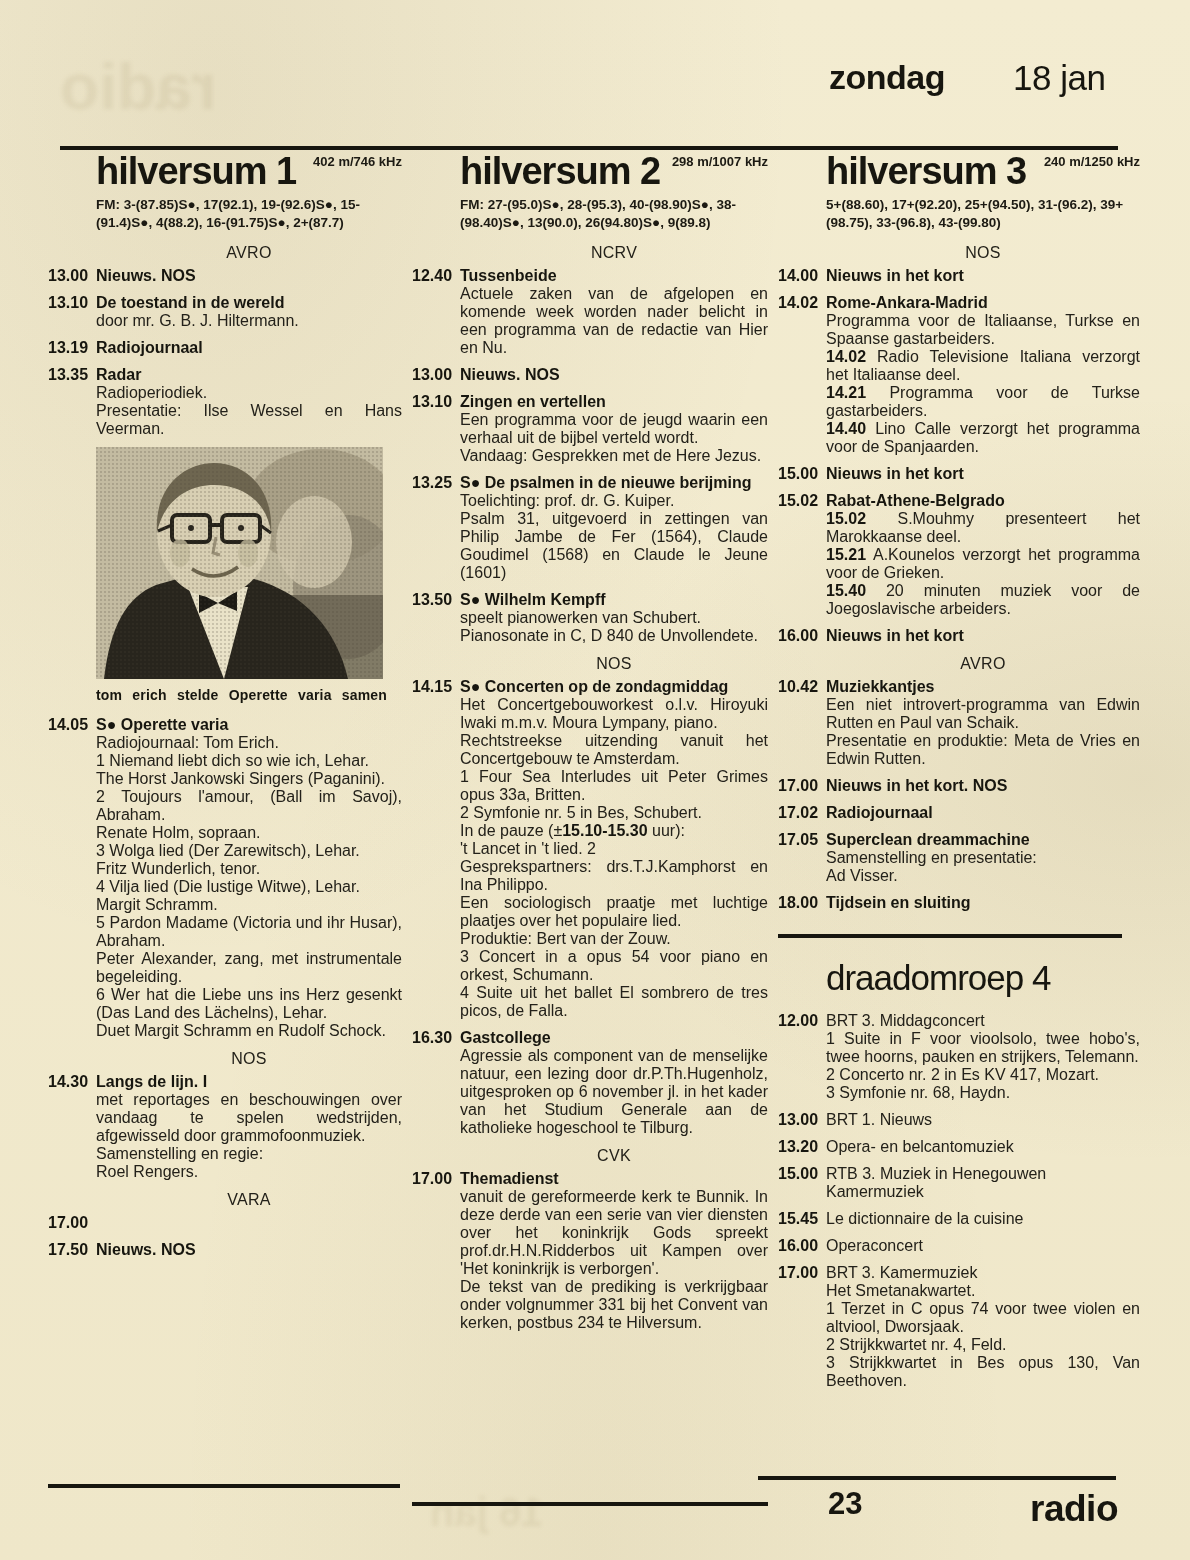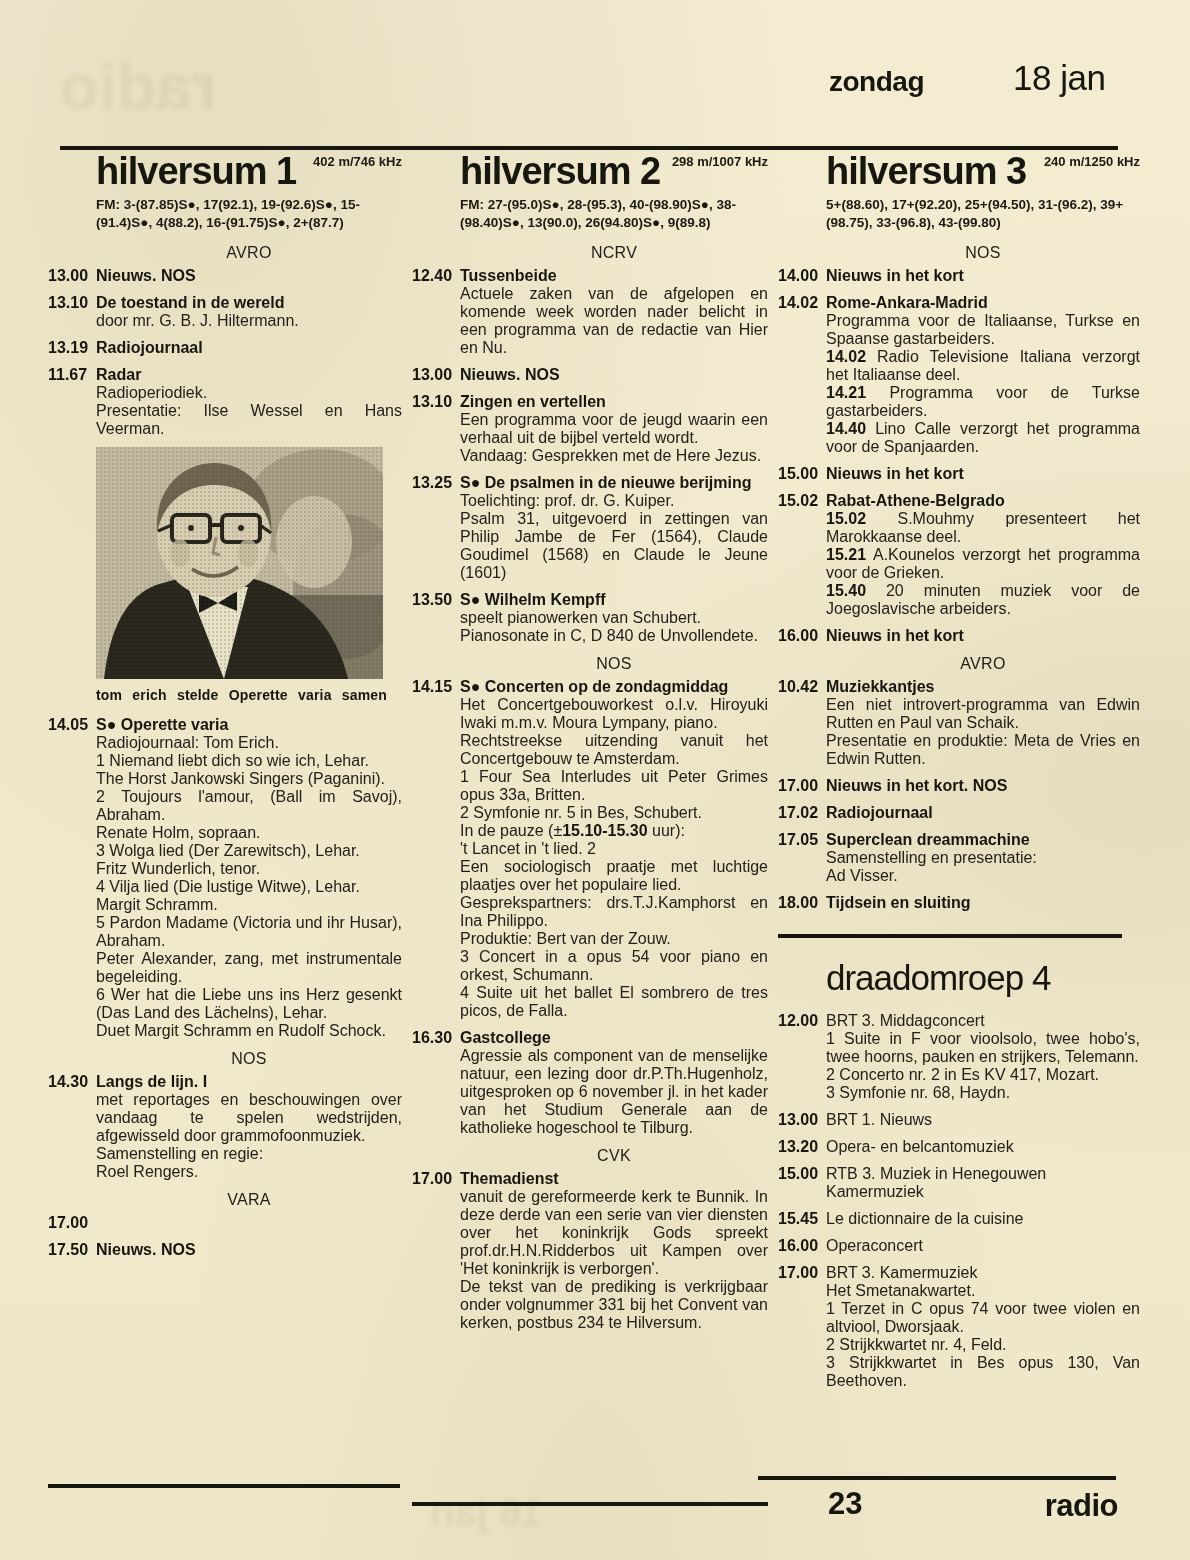--- a/index.html
+++ b/index.html
@@ -13,31 +13,31 @@
       radial-gradient(ellipse at 18% 6%, rgba(125,105,60,0.10), transparent 42%),
       radial-gradient(ellipse at 96% 50%, rgba(120,100,55,0.10), transparent 35%),
       radial-gradient(ellipse at 50% 100%, rgba(120,100,55,0.06), transparent 50%),
       linear-gradient(#f3ecd1, #efe7c9);
   }
   .ghost{position:absolute;font-weight:bold;color:rgba(140,120,70,0.10);
     transform:scaleX(-1);filter:blur(2px);pointer-events:none;}
   .ghost-1{left:60px;top:50px;font-size:64px;}
   .ghost-2{left:430px;top:1490px;font-size:40px;}
 
-  .page-header-day{position:absolute;left:829px;top:66px;font-size:28px;font-weight:bold;letter-spacing:-0.5px;color:#17160f;}
+  .page-header-day{position:absolute;left:829px;top:58px;font-size:34px;font-weight:bold;letter-spacing:-0.5px;color:#17160f;}
   .page-header-date{position:absolute;left:1013px;top:58px;font-size:35px;font-weight:normal;letter-spacing:-0.5px;color:#17160f;}
 
   .rule{position:absolute;height:4px;background:#17160f;}
   .rule-top{left:60px;top:146px;width:1058px;}
   .rule-c1{left:48px;top:1484px;width:352px;}
   .rule-c2{left:412px;top:1502px;width:356px;}
   .rule-c3{left:758px;top:1476px;width:358px;}
 
   .footer-num{position:absolute;left:828px;top:1486px;font-size:31px;font-weight:bold;color:#17160f;}
-  .footer-brand{position:absolute;right:72px;top:1488px;font-size:31px;font-weight:bold;color:#17160f;letter-spacing:-0.5px;}
+  .footer-brand{position:absolute;right:72px;top:1488px;font-size:37px;font-weight:bold;color:#17160f;letter-spacing:-0.5px;}
 
   .col{position:absolute;top:152px;}
   .col1{left:48px;width:354px;}
   .col2{left:412px;width:356px;}
   .col3{left:778px;width:362px;}
 
   .station-header{display:flex;justify-content:space-between;align-items:flex-start;margin-left:48px;}
   .station-name{margin:0;font-size:38px;font-weight:bold;letter-spacing:-1px;line-height:1.0;color:#17160f;white-space:nowrap;}
   .wavelength{font-size:13px;font-weight:bold;margin-top:2px;white-space:nowrap;color:#1c1a13;}
   .fm{margin:6px 0 0 48px;font-size:13.5px;font-weight:bold;line-height:1.32;color:#1c1a13;}
@@ -94,21 +94,21 @@
             <p class="body-line">door mr. G. B. J. Hiltermann.</p>
           </div>
         </div>
         <div class="program">
           <span class="time">13.19</span>
           <div class="prog-content">
             <p class="title">Radiojournaal</p>
           </div>
         </div>
         <div class="program">
-          <span class="time">11.67</span>
+          <span class="time">13.35</span>
           <div class="prog-content">
             <p class="title">Radar</p>
             <p class="body-line">Radioperiodiek.</p>
             <p class="body-line">Presentatie: Ilse Wessel en Hans Veerman.</p>
           </div>
         </div>
         <figure class="photo-figure">
     <svg viewBox="0 0 287 232" width="287" height="232" preserveAspectRatio="none">
       <defs>
         <pattern id="ht" width="4" height="4" patternUnits="userSpaceOnUse">
@@ -233,22 +233,22 @@
         <div class="program">
           <span class="time">14.15</span>
           <div class="prog-content">
             <p class="title"><span class="stereo">S● </span>Concerten op de zondagmiddag</p>
             <p class="body-line">Het Concertgebouworkest o.l.v. Hiroyuki Iwaki m.m.v. Moura Lympany, piano.</p>
             <p class="body-line">Rechtstreekse uitzending vanuit het Concertgebouw te Amsterdam.</p>
             <p class="body-line">1 Four Sea Interludes uit Peter Grimes opus 33a, Britten.</p>
             <p class="body-line">2 Symfonie nr. 5 in Bes, Schubert.</p>
             <p class="body-line">In de pauze (±<b>15.10-15.30</b> uur):</p>
             <p class="body-line">'t Lancet in 't lied. 2</p>
+            <p class="body-line">Gesprekspartners: drs.T.J.Kamphorst en Ina Philippo.</p>
             <p class="body-line">Een sociologisch praatje met luchtige plaatjes over het populaire lied.</p>
-            <p class="body-line">Gesprekspartners: drs.T.J.Kamphorst en Ina Philippo.</p>
             <p class="body-line">Produktie: Bert van der Zouw.</p>
             <p class="body-line">3 Concert in a opus 54 voor piano en orkest, Schumann.</p>
             <p class="body-line">4 Suite uit het ballet El sombrero de tres picos, de Falla.</p>
           </div>
         </div>
         <div class="program">
           <span class="time">16.30</span>
           <div class="prog-content">
             <p class="title">Gastcollege</p>
             <p class="body-line">Agressie als component van de menselijke natuur, een lezing door dr.P.Th.Hugenholz, uitgesproken op 6 november jl. in het kader van het Studium Generale aan de katholieke hogeschool te Tilburg.</p>

